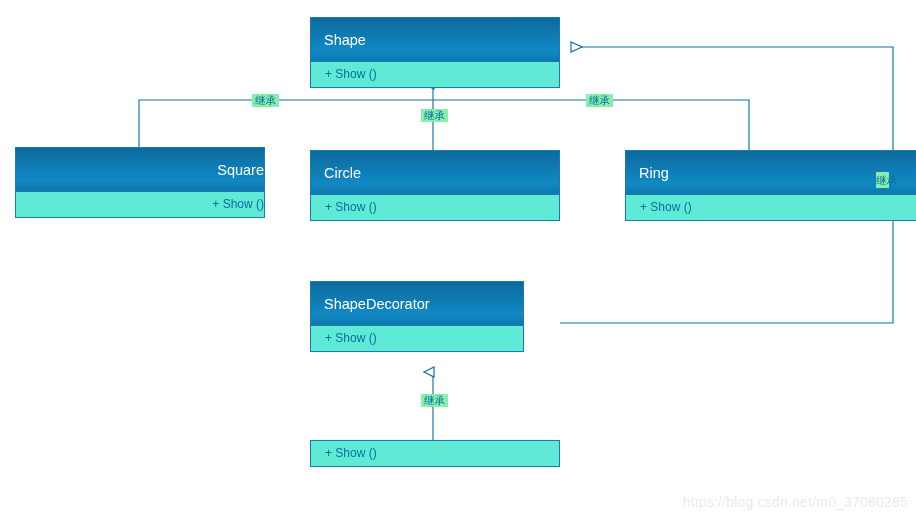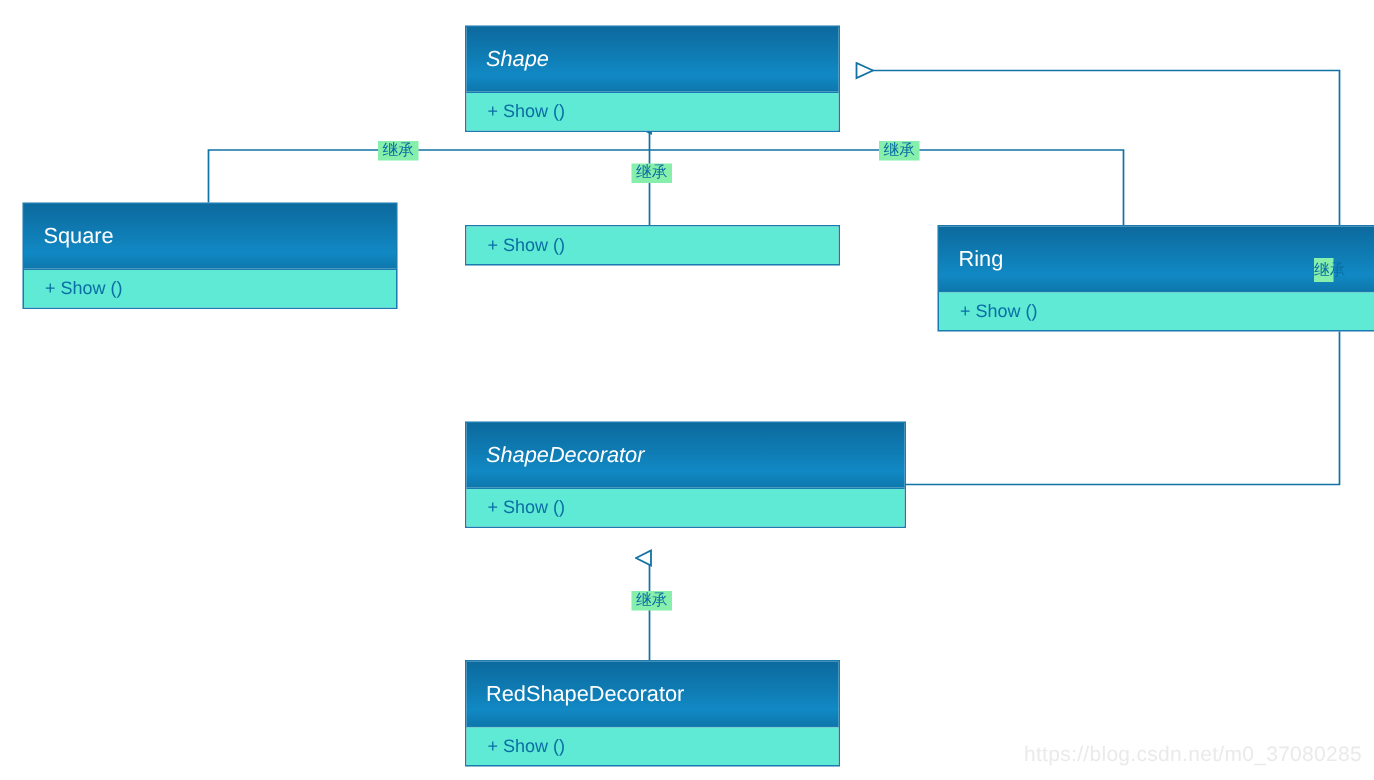--- a/index.html
+++ b/index.html
@@ -30,21 +30,20 @@
     background: linear-gradient(to bottom, #0c6a9e 0%, #0f7cb4 45%, #1189c4 75%, #0d77ac 100%);
     color: #ffffff;
     font-size: 14.5px;
     line-height: 44px;
     padding-left: 13px;
     white-space: nowrap;
     overflow: hidden;
     border-bottom: 1px solid #1a7bb0;
   }
   .uml-header.abstract {
-    font-style: italic;
   }
   .uml-compartment {
     box-sizing: border-box;
     height: 25px;
     line-height: 25px;
     padding-left: 14px;
     font-size: 12px;
     color: #0b6ea4;
     background: #5eead4;
     white-space: nowrap;
@@ -115,41 +114,41 @@
 
       <path d="M 433,440 L 433,372" marker-end="url(#hollow-tri-up)"></path>
     </g>
   </svg>
 
   <div class="uml-class" style="left:310px; top:17px; width:250px;">
     <div class="uml-header abstract">Shape</div>
     <div class="uml-compartment">+ Show ()</div>
   </div>
 
-  <div class="uml-class" style="left:15px; top:135px; width:250px;">
+  <div class="uml-class" style="left:15px; top:147px; width:250px;text-align:right;">
     <div class="uml-header">Square</div>
     <div class="uml-compartment">+ Show ()</div>
   </div>
 
   <div class="uml-class" style="left:310px; top:150px; width:250px;">
+    <div class="uml-header">Circle</div>
     <div class="uml-compartment">+ Show ()</div>
   </div>
 
   <div class="uml-class" style="left:625px; top:150px; width:294px;">
     <div class="uml-header">Ring</div>
     <div class="uml-compartment">+ Show ()</div>
   </div>
 
-  <div class="uml-class" style="left:310px; top:281px; width:294px;">
+  <div class="uml-class" style="left:310px; top:281px; width:214px;">
     <div class="uml-header abstract">ShapeDecorator</div>
     <div class="uml-compartment">+ Show ()</div>
   </div>
 
   <div class="uml-class" style="left:310px; top:440px; width:250px;">
-    <div class="uml-header">RedShapeDecorator</div>
     <div class="uml-compartment">+ Show ()</div>
   </div>
 
   <div class="edge-label" style="left:252px; top:94px;">继承</div>
 
   <div class="edge-label" style="left:421px; top:109px;">继承</div>
 
   <div class="edge-label" style="left:586px; top:94px;">继承</div>
 
   <div class="edge-label vertical" style="left:876px; top:172px;">继承</div>

